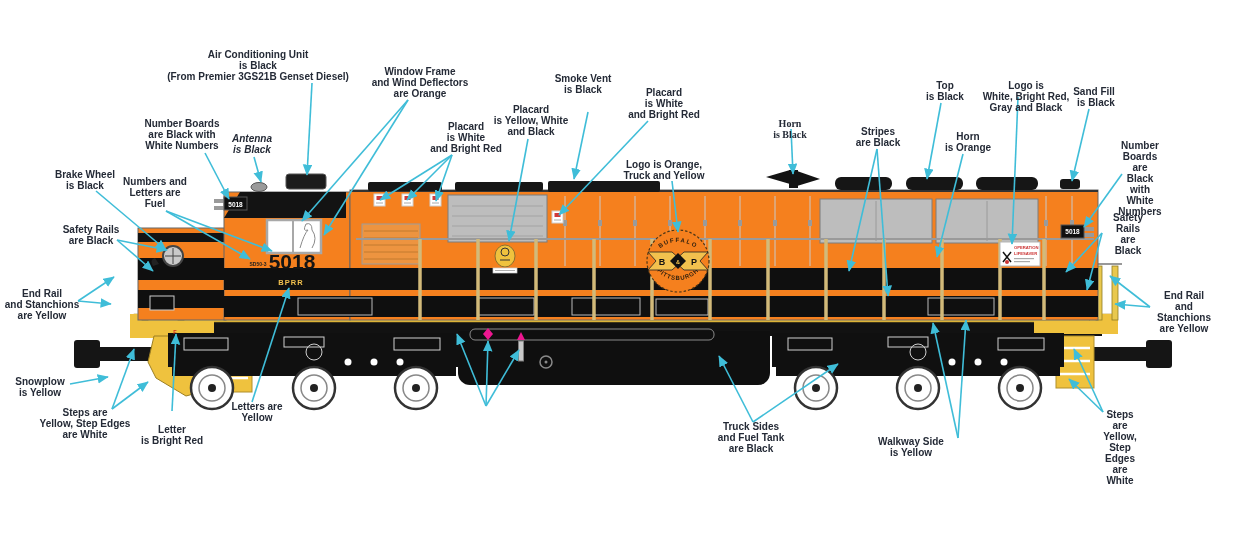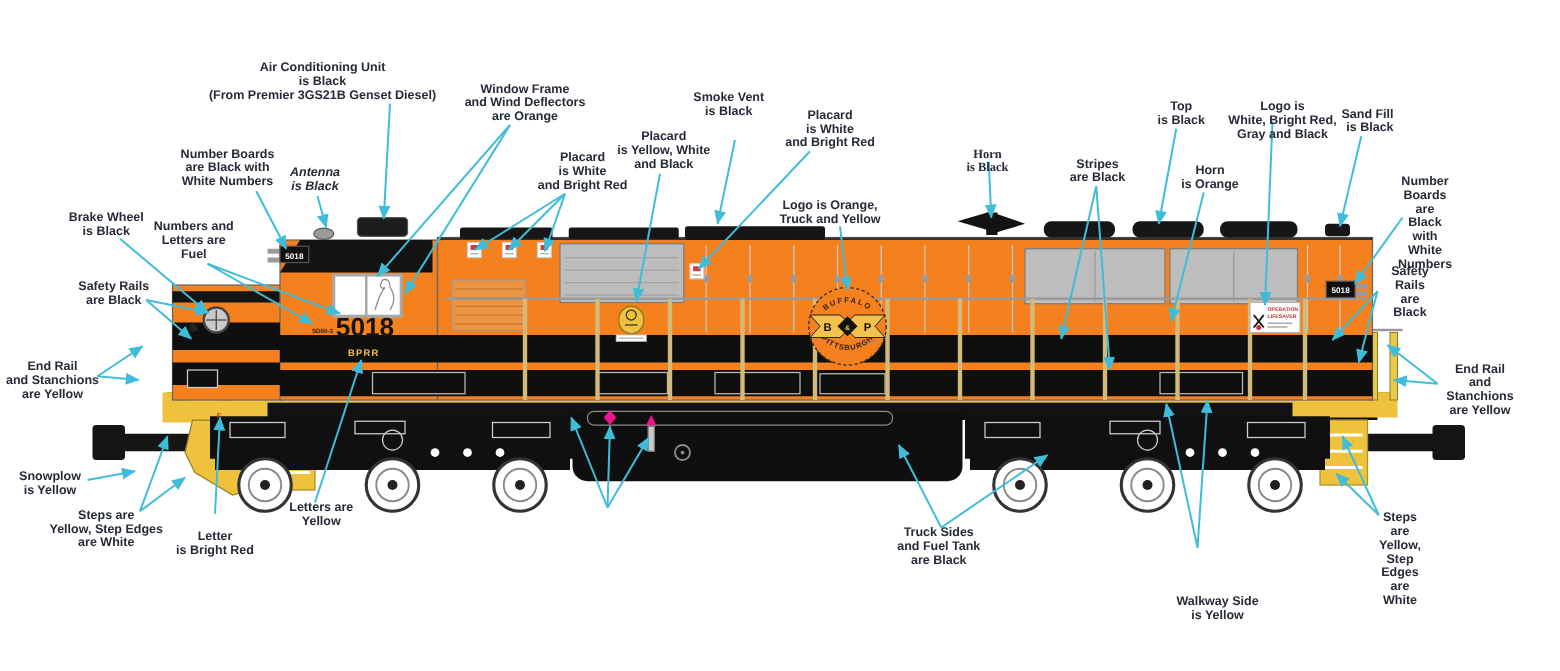--- a/index.html
+++ b/index.html
@@ -404,21 +404,21 @@
 are Black with
 White Numbers</div>
       <div class="label" style="left: 1128px; top: 212px;">Safety Rails
 are Black</div>
       <div class="label" style="left: 1184px; top: 290px;">End Rail
 and Stanchions
 are Yellow</div>
       <div class="label" style="left: 1120px; top: 409px;">Steps are
 Yellow, Step Edges
 are White</div>
-      <div class="label" style="left: 974px; top: 436px; margin-top: 40px;">Walkway Side
+      <div class="label" style="left: 911px; top: 436px;">Walkway Side
 is Yellow</div>
       <div class="label" style="left: 751px; top: 421px;">Truck Sides
 and Fuel Tank
 are Black</div>
       <div class="label" style="left: 257px; top: 401px;">Letters are
 Yellow</div>
       <div class="label" style="left: 172px; top: 424px;">Letter
 is Bright Red</div>
       <div class="label" style="left: 85px; top: 407px;">Steps are
 Yellow, Step Edges

